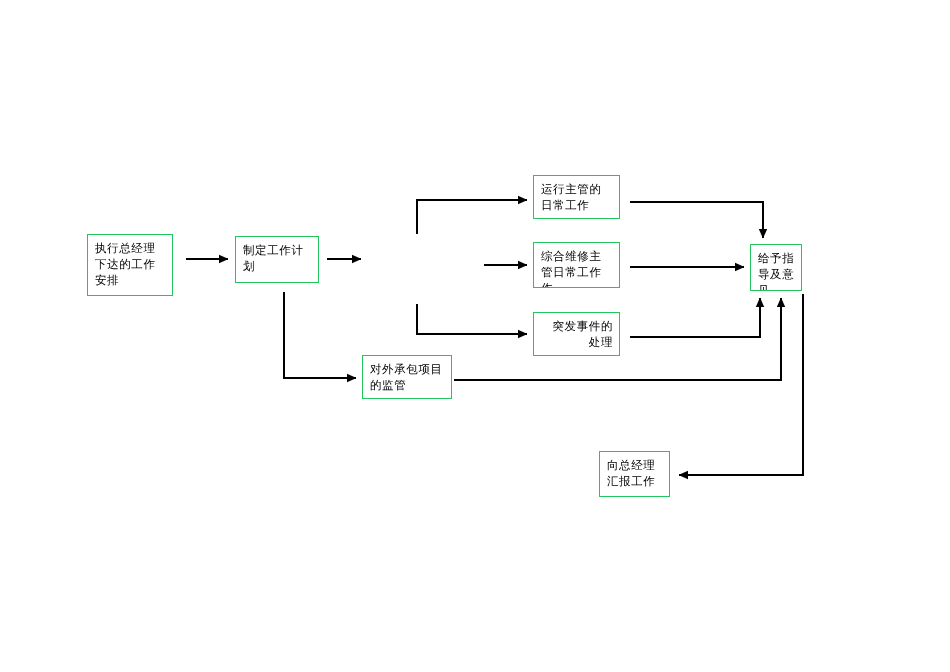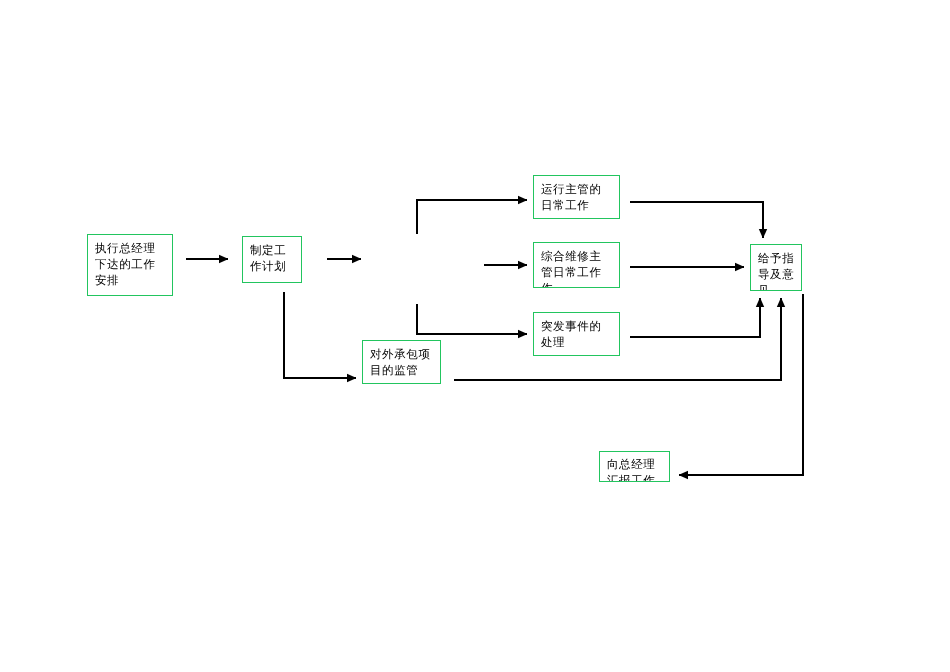--- a/index.html
+++ b/index.html
@@ -75,28 +75,28 @@
 
       <path d="M 454 380 L 781 380 L 781 298" marker-end="url(#arrowR)"></path>
 
       <path d="M 803 294 L 803 475 L 679 475" marker-end="url(#arrowR)"></path>
 
     </g>
   </svg>
 
   <div class="node" style="left:87px; top:234px; width:86px; height:62px;">执行总经理下达的工作安排</div>
 
-  <div class="node" style="left:235px; top:236px; width:60px; height:47px;margin-left:7px;">制定工作计划</div>
+  <div class="node" style="left:235px; top:236px; width:84px; height:47px;">制定工作计划</div>
 
 
   <div class="node" style="left:533px; top:175px; width:87px; height:44px;">运行主管的日常工作</div>
 
   <div class="node" style="left:533px; top:242px; width:87px; height:46px;">综合维修主管日常工作作</div>
 
-  <div class="node" style="left:533px; top:312px; width:87px; height:44px;">突发事件的处理</div>
+  <div class="node" style="left:533px; top:312px; width:87px; height:44px;text-align:right;">突发事件的处理</div>
 
-  <div class="node" style="left:362px; top:340px; width:79px; height:44px;">对外承包项目的监管</div>
+  <div class="node" style="left:362px; top:355px; width:90px; height:44px;">对外承包项目的监管</div>
 
   <div class="node" style="left:750px; top:244px; width:52px; height:47px;">给予指导及意见</div>
 
-  <div class="node" style="left:599px; top:451px; width:71px; height:31px;font-family:Liberation Mono, monospace;">向总经理汇报工作</div>
+  <div class="node" style="left:599px; top:451px; width:71px; height:46px;">向总经理汇报工作</div>
 
 </div>
 
 </body></html>

